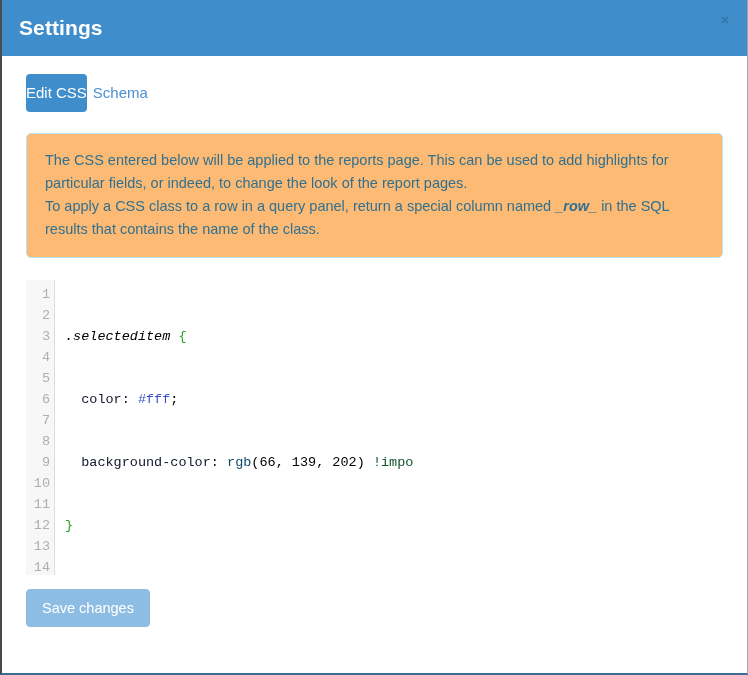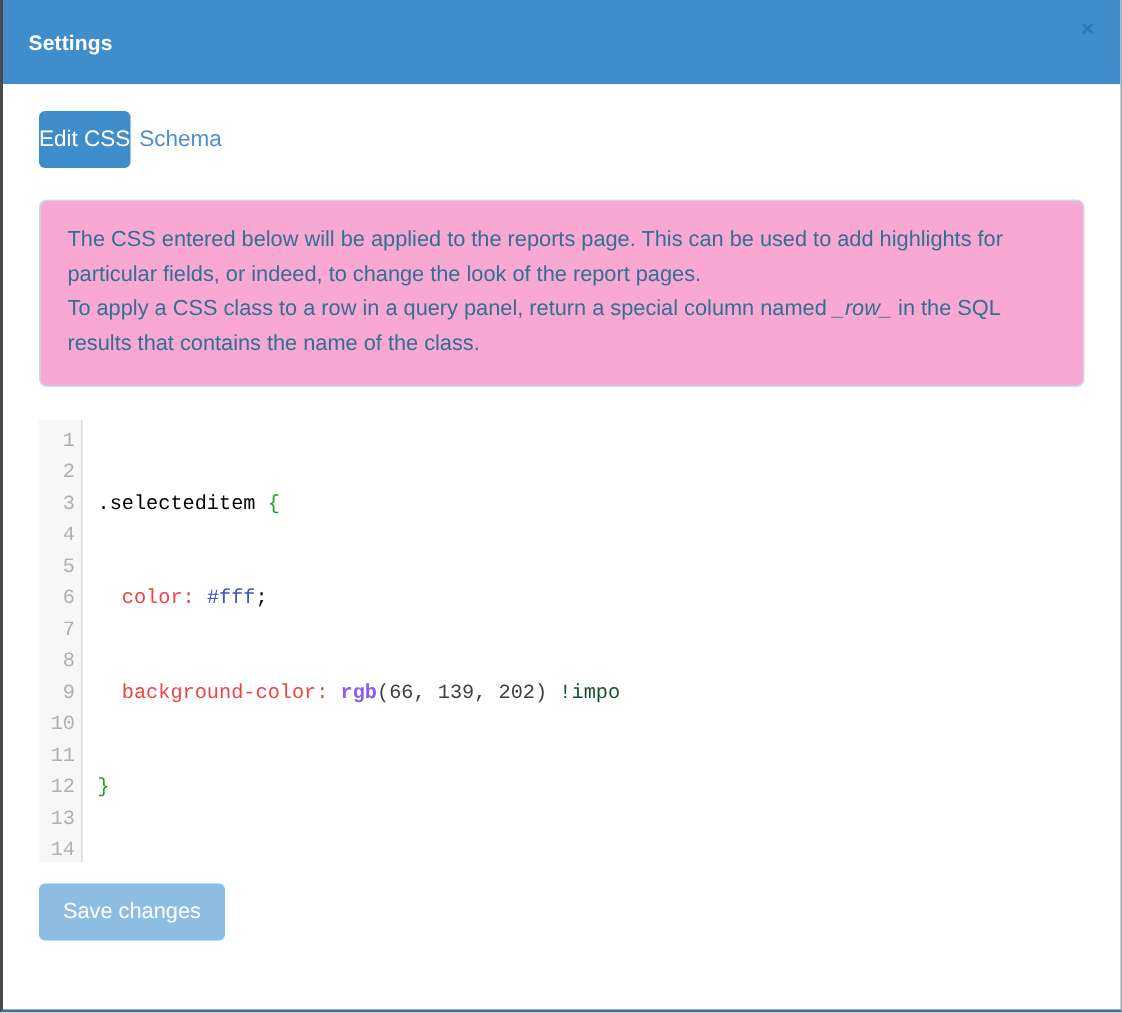--- a/index.html
+++ b/index.html
@@ -33,21 +33,21 @@
     height: 56px;
     background: #3f8dcb;
     position: relative;
     box-sizing: border-box;
   }
   .modal-title {
     position: absolute;
     left: 17px;
     top: 15px;
     color: #ffffff;
-    font-size: 14px;
+    font-size: 21px;
     font-weight: bold;
     letter-spacing: 0.1px;
     line-height: 26px;
   }
   .modal-close {
     position: absolute;
     right: 12px;
     top: 10px;
     width: 20px;
     height: 20px;
@@ -91,35 +91,36 @@
   }
   .tab.active {
     background: #3f8dcb;
     color: #ffffff;
   }
   .tab.spaced { margin-left: 6px; }
 
   
   .info-panel {
     margin: 25px 24px 0 24px;
-    background: #f9a8d4;
+    background: #fdba74;
     border: 1px solid #bce2f0;
     border-radius: 5px;
     padding: 15px 16px 16px 18px;
     box-sizing: border-box;
   }
   .info-panel p {
     margin: 0;
     color: #31708f;
     font-size: 14.5px;
     line-height: 23px;
   }
   .info-panel p + p { margin-top: 13px; }
   .info-panel em {
     font-style: italic;
+    font-weight: bold;
   }
 
   
   .editor-wrap {
     margin: 22px 24px 0 24px;
     height: 295px;
     position: relative;
     overflow: hidden;
     background: #ffffff;
   }
@@ -149,26 +150,26 @@
     padding: 4px 0 0 10px;
     white-space: pre;
     overflow: hidden;
     position: relative;
     color: #000000;
     cursor: text;
   }
   .code-area .ln { height: 21px; }
 
   
-  .t-sel    { color: #000000; }
+  .t-sel    { color: #000000; font-style: italic; }
   .t-brace  { color: #22a022; }
-  .t-prop   { color: #ef4444; text-align: center; }
+  .t-prop   { color: #0f172a; text-align: center; }
   .t-hash   { color: #3b53c6; text-align: center; }
-  .t-fn     { color: #8b5cf6; font-weight: bold; }
-  .t-num    { color: #404040; }
+  .t-fn     { color: #0c4a6e; }
+  .t-num    { color: #000000; }
   .t-imp    { color: #14532d; }
   .t-punc   { color: #000000; }
 
   
   .footer {
     padding: 14px 0 0 24px;
   }
   .btn-save {
     background: #8ebde3;
     border: 1px solid #8ebde3;

